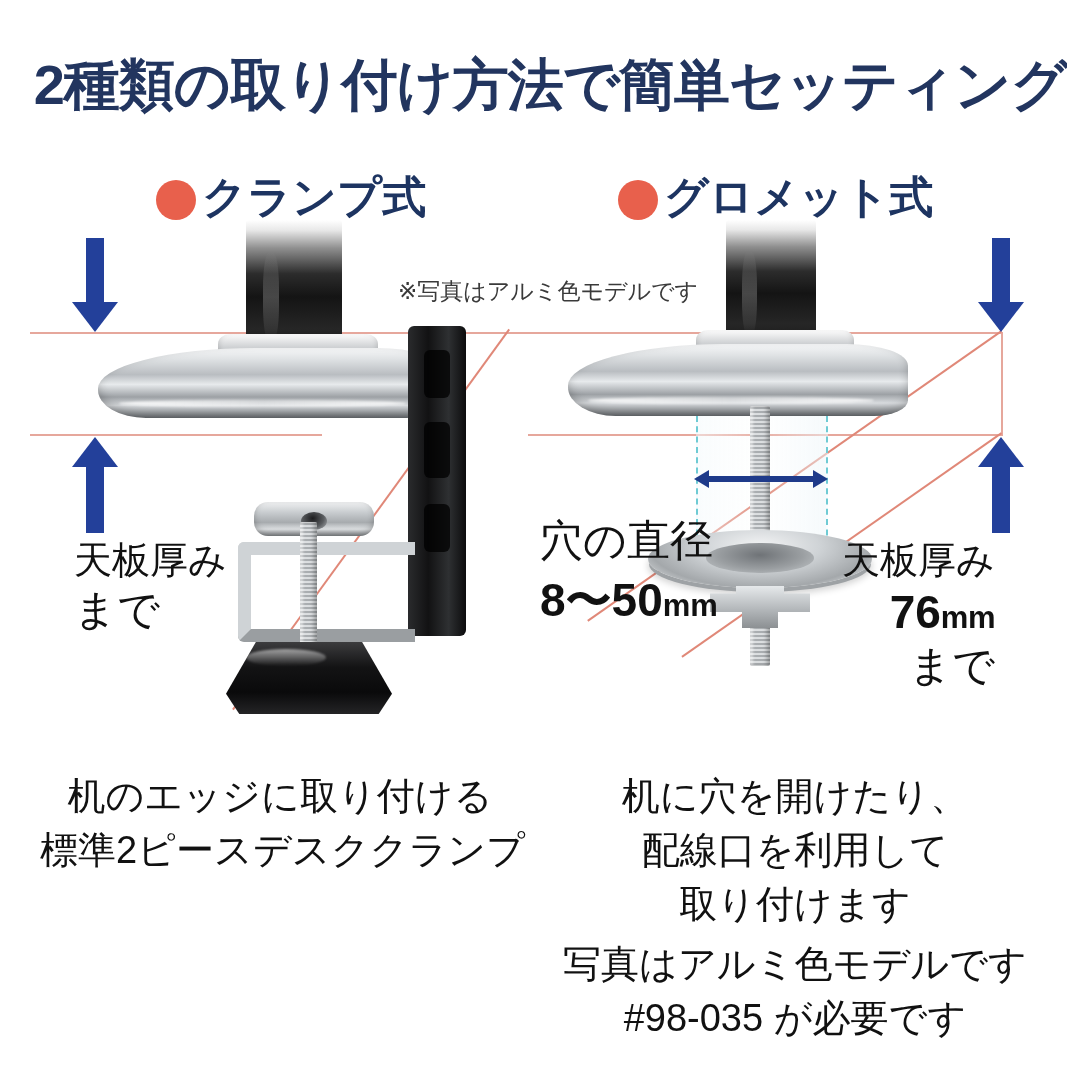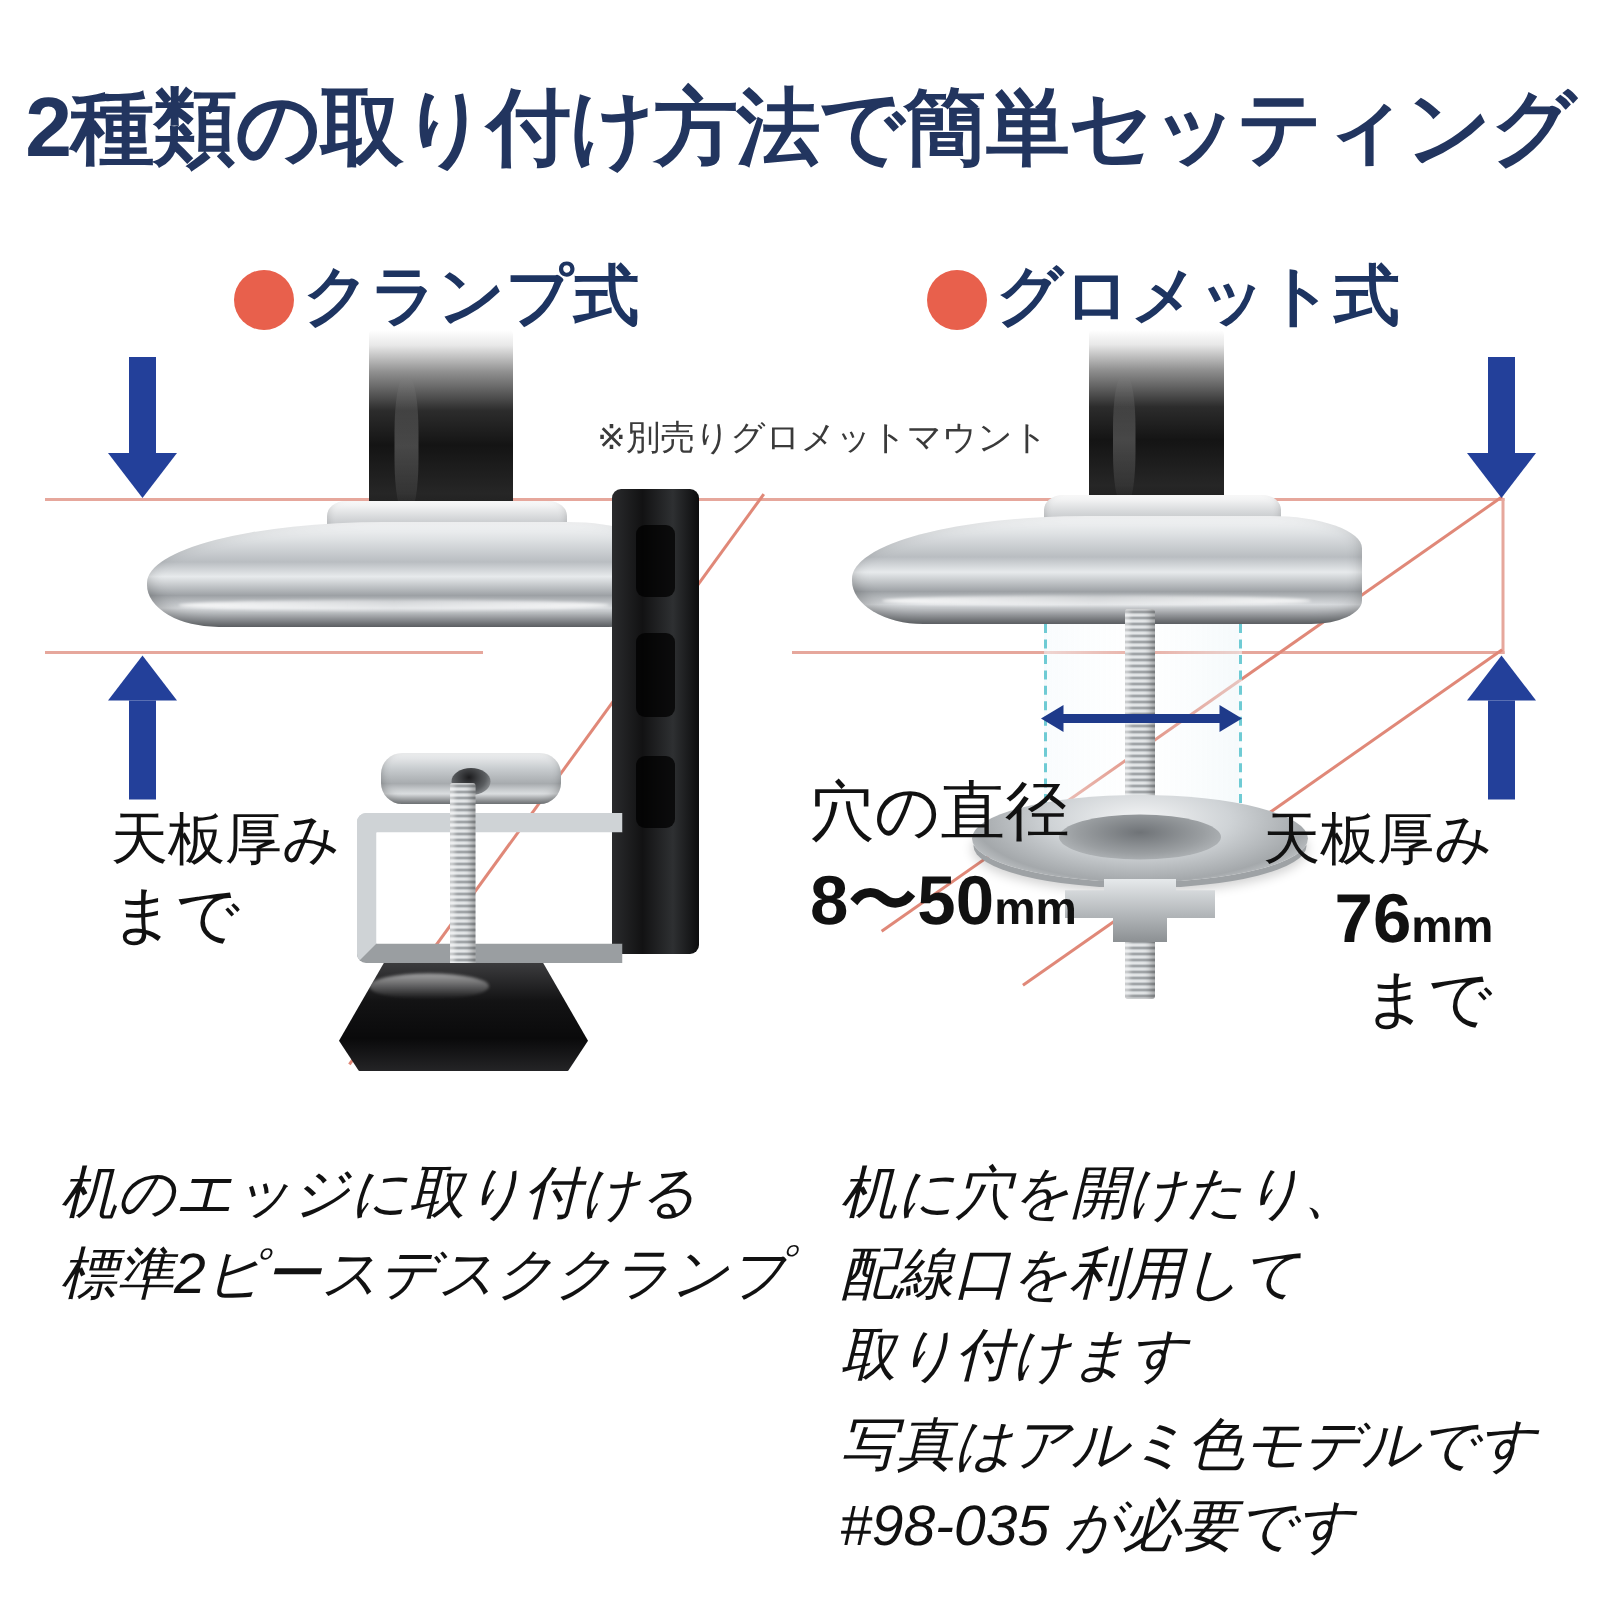--- a/index.html
+++ b/index.html
@@ -20,21 +20,21 @@
     background: #ffffff;
     overflow: hidden;
   }
 
   
   .title {
     position: absolute;
     left: 0;
     top: 48px;
     width: 1067px;
-    text-align: center;
+    text-align: right;
     font-size: 56px;
     font-weight: 700;
     letter-spacing: -1px;
     color: #22355f;
     white-space: nowrap;
   }
 
   
   .section-head {
     position: absolute;
@@ -126,25 +126,25 @@
 
   
   .hole-cap { position: absolute; left: 540px; top: 512px; color: #111; white-space: nowrap; }
   .hole-cap .lbl { font-size: 43px; display: block; }
   .hole-cap .val { font-size: 46px; font-weight: 700; }
   .hole-cap .unit{ font-size: 31px; font-weight: 700; }
 
   
   .desc {
     position: absolute;
+    text-align: center;
     font-size: 38px;
     color: #111111;
     line-height: 1.42;
     white-space: nowrap;
-    font-style: italic;
   }
   .desc.left  { left: 40px;  top: 770px; width: 480px; }
   .desc.right { left: 560px; top: 770px; width: 470px; }
   .desc.right2{ left: 560px; top: 938px; width: 470px; }
 
   
   .product { position: absolute; }
   .prod-left  { left: 78px;  top: 230px; width: 430px; height: 520px; }
   .prod-right { left: 560px; top: 230px; width: 430px; height: 500px; }
 
@@ -324,21 +324,21 @@
   <div class="section-head left">
     <span class="bullet-dot"></span>
     <span>クランプ式</span>
   </div>
 
   <div class="section-head right">
     <span class="bullet-dot"></span>
     <span>グロメット式</span>
   </div>
 
-  <div class="photo-note">※別売りグロメットマウント</div>
+  <div class="photo-note">※写真はアルミ色モデルです</div>
 
   <div class="guide h" style="left:30px;  top:332px; width:500px;"></div>
   <div class="guide h" style="left:30px;  top:434px; width:292px;"></div>
   <div class="guide-diag" style="left:510px; top:330px; width:470px; transform:rotate(126deg);"></div>
 
   <div class="guide h" style="left:528px; top:332px; width:475px;"></div>
   <div class="guide h" style="left:528px; top:434px; width:475px;"></div>
   <div class="guide v" style="left:1001px; top:332px; height:104px;"></div>
   <div class="guide-diag" style="left:1002px; top:332px; width:505px; transform:rotate(145deg);"></div>
   <div class="guide-diag" style="left:1002px; top:434px; width:390px; transform:rotate(145deg);"></div>

